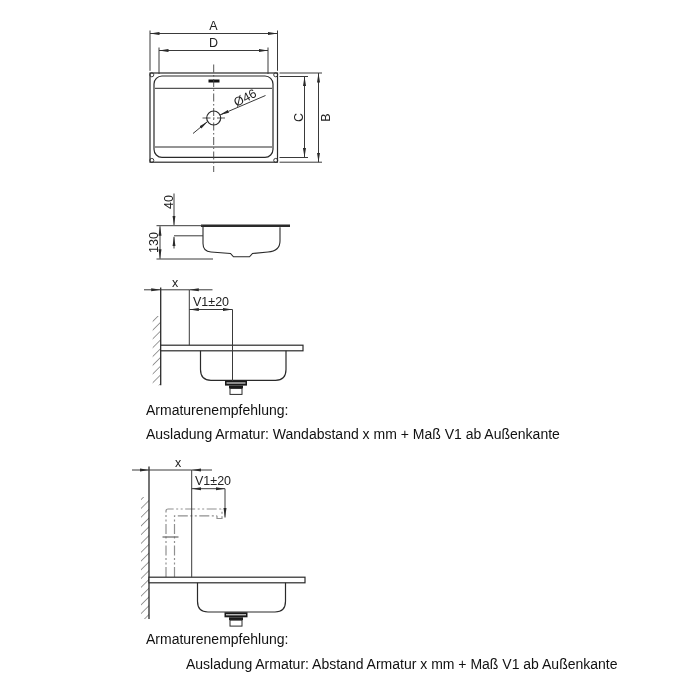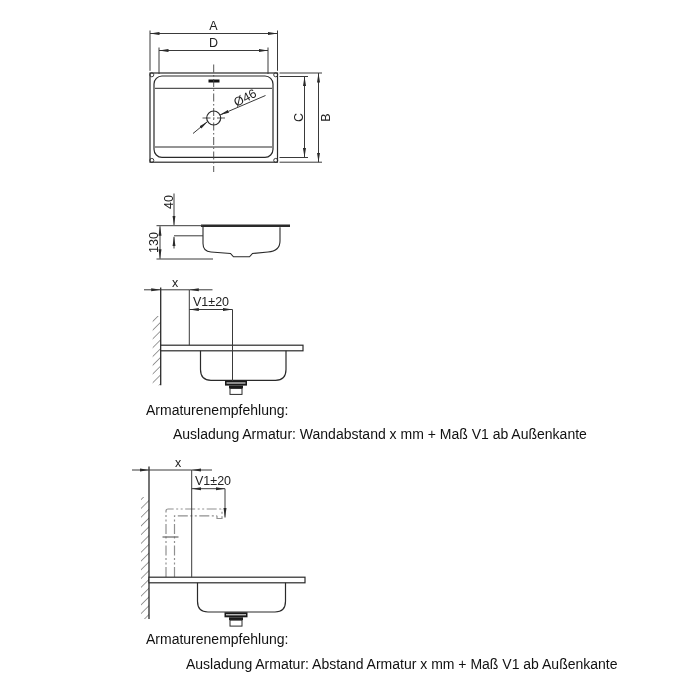--- a/index.html
+++ b/index.html
@@ -1,21 +1,21 @@
 <!DOCTYPE html>
 <html><head>
 <meta charset="utf-8">
 <style>
   html,body{margin:0;padding:0;background:#ffffff;}
   #stage{position:relative;width:700px;height:700px;background:#ffffff;overflow:hidden;
          font-family:"Liberation Sans",sans-serif;}
   #stage svg{position:absolute;left:0;top:0;}
   svg text{font-family:"Liberation Sans",sans-serif;font-size:12.5px;fill:#222;}
   .note{position:absolute;left:146px;font-size:14px;color:#111;line-height:16px;white-space:nowrap;}
-  .n1a{top:402px;} .n1b{top:426px;margin-left:27px;} .n2a{top:631px;} .n2b{top:656px;margin-left:40px;}
+  .n1a{top:402px;} .n1b{top:426px;} .n2a{top:631px;} .n2b{top:656px;margin-left:40px;}
 </style>
 </head>
 <body>
 
 <div id="stage">
 
 <svg width="700" height="700" viewBox="0 0 700 700">
   <defs>
     <marker id="arr" viewBox="0 0 10 4" refX="10" refY="2" markerWidth="9.5" markerHeight="3.8" markerUnits="userSpaceOnUse" orient="auto-start-reverse" fill="#2a2a2a">
       <path d="M10,2 L0,0.4 L0,3.6 Z"></path>

